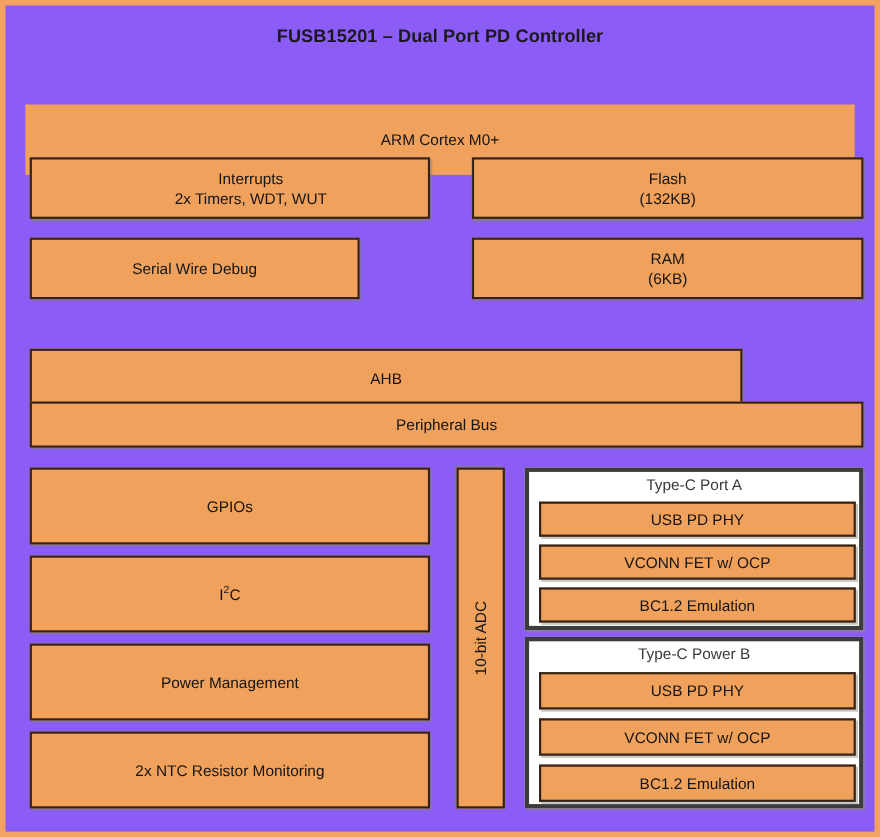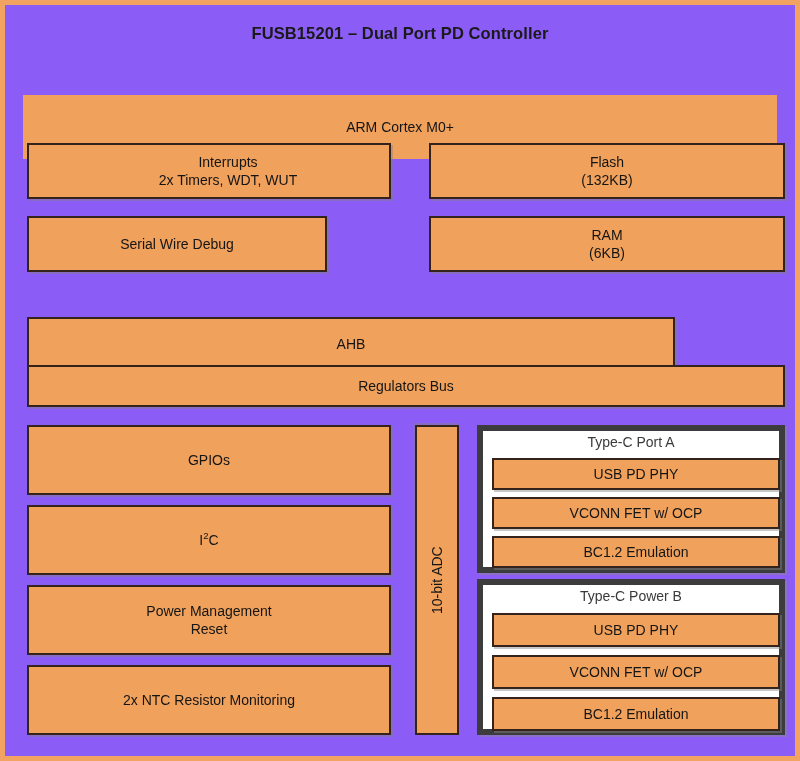--- a/index.html
+++ b/index.html
@@ -64,21 +64,21 @@
   .blk .lines {
     display: block;
     width: 100%;
   }
   .blk .lines > span { display: block; }
 
   
   .portgroup {
     position: absolute;
     background: #ffffff;
-    border: 6px solid #c4b5fd;
+    border: 4px solid #c4b5fd;
     box-shadow: 2px 2px 0 rgba(140,140,140,0.45);
   }
   .portgroup > .port-title {
     position: absolute;
     left: 0;
     top: 3px;
     width: 100%;
     text-align: center;
     font-size: 14px;
     color: #3a3a3a;
@@ -136,40 +136,39 @@
     </div>
 
     <div class="blk" style="left: 22px; top: 273px; width: 648px; height: 55px; background: rgb(240, 161, 92); color: rgb(21, 21, 21); border-color: rgb(51, 35, 26); margin-top: 39px;">
       <span class="lines">
         <span>AHB</span>
       </span>
     </div>
 
     <div class="blk" style="left: 22px; top: 360px; width: 758px; height: 42px; background: rgb(240, 161, 92); color: rgb(21, 21, 21); border-color: rgb(51, 35, 26);">
       <span class="lines">
-        <span>Regulators Bus</span>
+        <span>Peripheral Bus</span>
       </span>
     </div>
 
     <div class="blk" style="left: 22px; top: 420px; width: 364px; height: 70px; background: rgb(240, 161, 92); color: rgb(21, 21, 21); border-color: rgb(51, 35, 26);">
       <span class="lines">
         <span>GPIOs</span>
       </span>
     </div>
 
     <div class="blk" style="left: 22px; top: 500px; width: 364px; height: 70px; background: rgb(240, 161, 92); color: rgb(21, 21, 21); border-color: rgb(51, 35, 26);">
       <span class="lines">
         <span id="i2c-label">I<span class="sup">2</span>C</span>
       </span>
     </div>
 
     <div class="blk" style="left: 22px; top: 580px; width: 364px; height: 70px; background: rgb(240, 161, 92); color: rgb(21, 21, 21); border-color: rgb(51, 35, 26);">
       <span class="lines">
         <span>Power Management</span>
-        <span>Reset</span>
       </span>
     </div>
 
     <div class="blk" style="left: 22px; top: 660px; width: 364px; height: 70px; background: rgb(240, 161, 92); color: rgb(21, 21, 21); border-color: rgb(51, 35, 26);">
       <span class="lines">
         <span>2x NTC Resistor Monitoring</span>
       </span>
     </div>
 
     <div class="blk" id="adc-block" style="left: 410px; top: 420px; width: 44px; height: 310px; background: rgb(240, 161, 92); color: rgb(21, 21, 21); border-color: rgb(51, 35, 26);">

